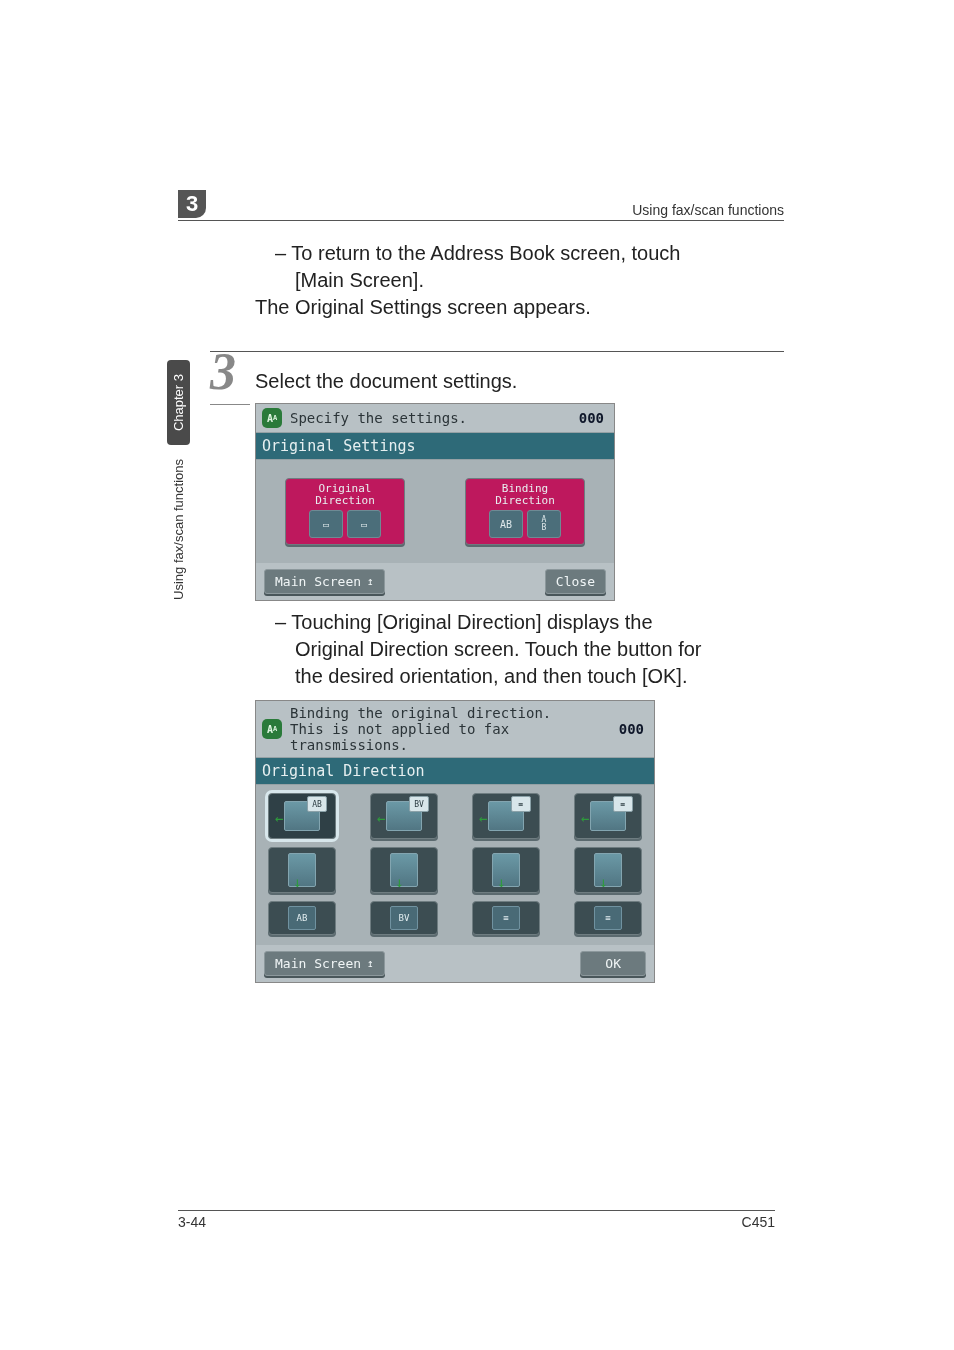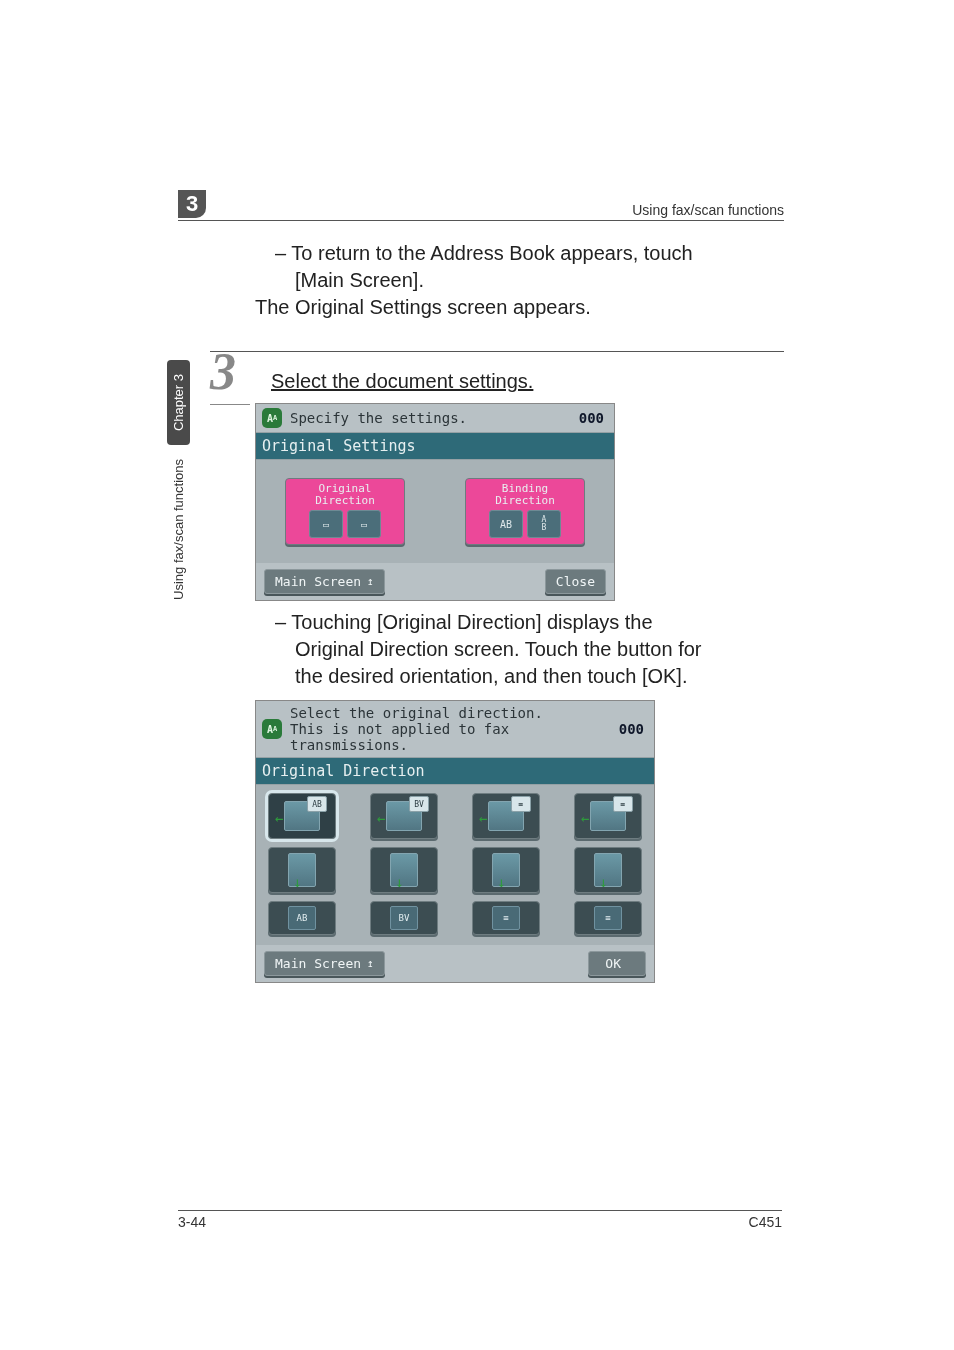--- a/index.html
+++ b/index.html
@@ -104,22 +104,21 @@
   .big-step::after {
     content: "";
     display: block;
     width: 40px;
     height: 6px;
     border-bottom: 1px solid #888;
   }
 
   .step-text {
     font-size: 20px;
-    margin-left: 16px;
-    text-decoration: underline;
+    margin-left: 0;
   }
 
   
   .panel {
     background: #b8c1c5;
     border: 1px solid #888;
     padding: 0;
     width: 360px;
     position: relative;
     margin-top: 10px;
@@ -168,21 +167,21 @@
     font-family: "Lucida Console", Monaco, monospace;
   }
   .panel .panel-body {
     background: #a8b2b6;
     padding: 18px 12px;
     display: flex;
     gap: 60px;
     justify-content: center;
   }
   .option-btn {
-    background: #ec4899;
+    background: #be185d;
     border: 1px solid #6e7b80;
     border-radius: 4px;
     width: 110px;
     padding: 4px 4px 6px 4px;
     text-align: center;
     box-shadow: 0 2px 0 #5b6a6f;
   }
   .option-btn .opt-label {
     font-size: 11px;
     color: #e8eff0;
@@ -303,21 +302,21 @@
   .sep {
     border: 0;
     border-top: 1px solid #555;
     margin: 30px 0 18px 0;
   }
 
   
   .page-footer {
     position: absolute;
     left: 178px;
-    right: 172px;
+    right: 179px;
     bottom: 120px;
     border-top: 1px solid #555;
     display: flex;
     justify-content: space-between;
     font-size: 14px;
     padding-top: 3px;
     color: #333;
   }
 </style>
 </head>
@@ -331,21 +330,21 @@
   </div>
 
   <div class="header-row">
     <div class="chapter-number-box">3</div>
     <div class="header-title">Using fax/scan functions</div>
   </div>
 
   <div class="content">
 
     <div class="body-text">
-      <div class="dash">– To return to the Address Book appears, touch</div>
+      <div class="dash">– To return to the Address Book screen, touch</div>
       <div class="indent">[Main Screen].</div>
       <div>The Original Settings screen appears.</div>
     </div>
 
     <hr class="sep" style="margin-left:-45px;">
 
     <div class="step-text" style="margin-top:4px;">Select the document settings.</div>
 
     <div class="panel">
       <div class="panel-top">
@@ -385,21 +384,21 @@
     <div class="body-text" style="margin-top:8px;">
       <div class="dash">– Touching [Original Direction] displays the</div>
       <div class="indent">Original Direction screen. Touch the button for</div>
       <div class="indent">the desired orientation, and then touch [OK].</div>
     </div>
 
     <div class="panel" style="width:400px;">
       <div class="panel-top">
         <div class="enlarge-icon">A<sup style="font-size:7px;">A</sup></div>
         <div class="hint">
-          <span>Select the original direction.</span><br>
+          <span>Binding the original direction.</span><br>
           <span>This is not applied to fax transmissions.</span>
         </div>
         <div class="counter">000</div>
       </div>
       <div class="panel-title">Original Direction</div>
       <div class="dir-body">
 
         <div class="dir-row">
           <div class="dir-cell selected">
             <div class="dir-icon">
@@ -464,21 +463,21 @@
             <div class="dir-tiny">≡</div>
           </div>
         </div>
 
       </div>
       <div class="panel-footer">
         <div class="footer-btn">
           <span>Main Screen</span>
           <span class="arrow-up">↥</span>
         </div>
-        <div class="footer-btn" style="padding-left:16px;padding-right:24px;">OK</div>
+        <div class="footer-btn" style="padding-left:24px;padding-right:24px;">OK</div>
       </div>
     </div>
 
   </div>
 
   <div class="big-step">3</div>
 
   <div class="page-footer">
     <span>3-44</span>
     <span>C451</span>

